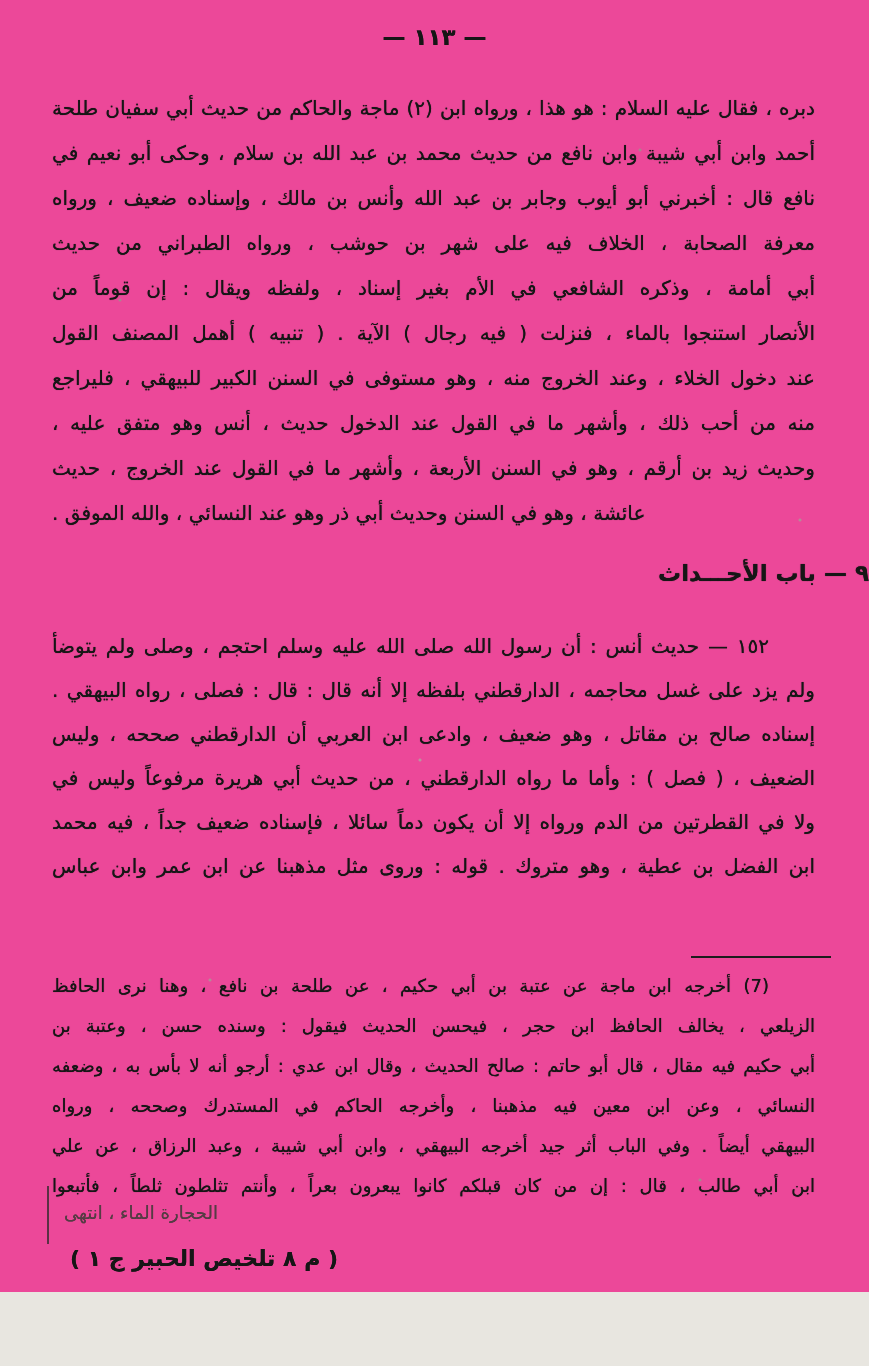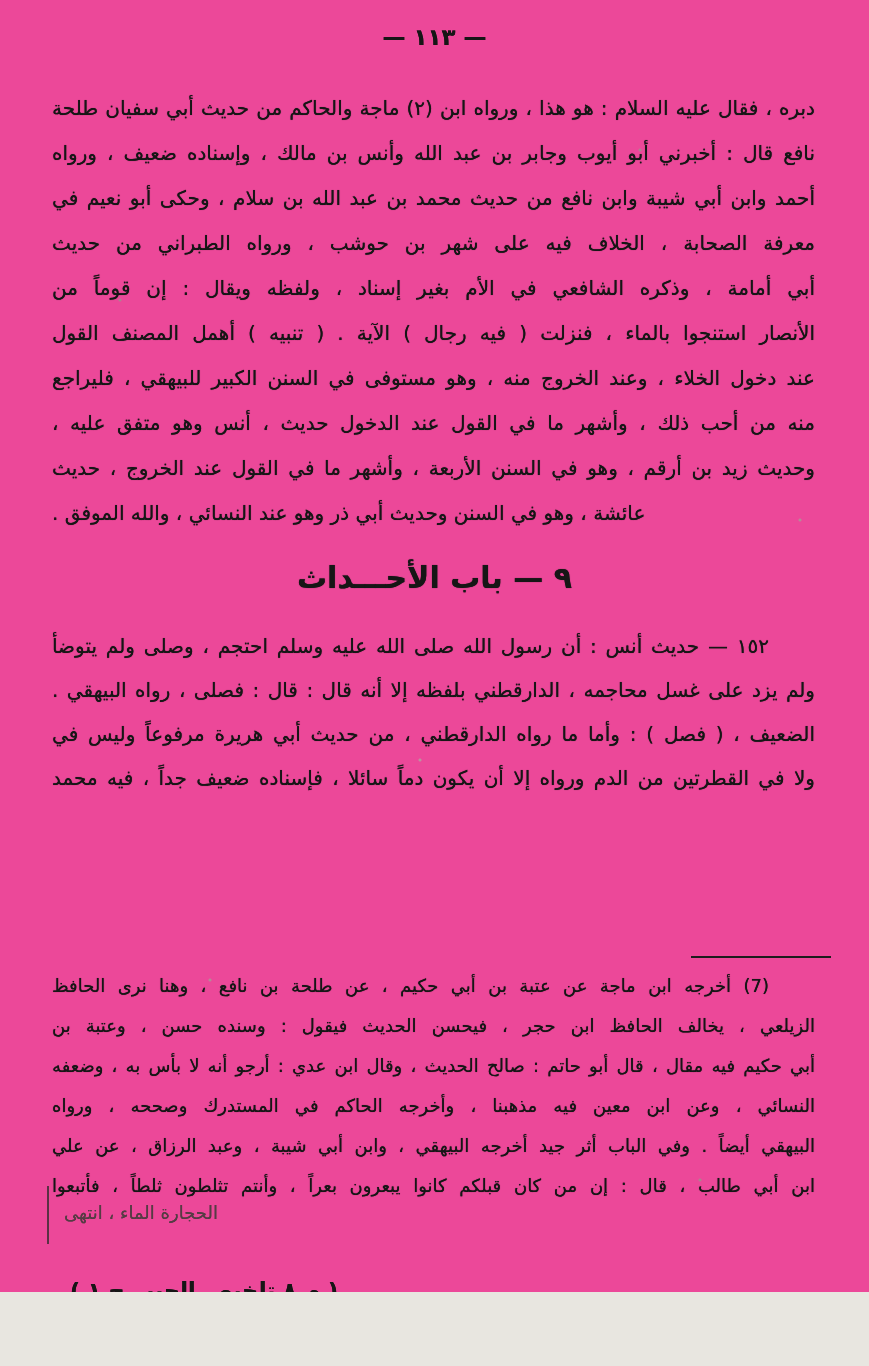--- a/index.html
+++ b/index.html
@@ -71,22 +71,21 @@
     white-space: normal;
     overflow: hidden;
   }
   .partial { text-align: left; }
   .indent { padding-right: 46px; }
   .section-heading {
     position: absolute;
     top: 560px;
     left: 0;
     width: 100%;
-    text-align: center;
-    font-size: 30px;
+    font-size: 23px;
     font-weight: bold;
     text-shadow: 0 0 .8px currentColor;
   }
   .rule {
     position: absolute;
     top: 956px;
     right: 38px;
     width: 140px;
     height: 2px;
     background: #1c1c1c;
@@ -104,54 +103,56 @@
     position: absolute;
     top: 1186px;
     left: 47px;
     width: 2px;
     height: 58px;
     background: #2a2a28;
     opacity: .75;
   }
   .signature {
     position: absolute;
-    top: 1278px;
+    top: 1246px;
     left: 70px;
     font-size: 22px;
     font-weight: bold;
     text-shadow: 0 0 .6px currentColor;
   }
 </style>
 </head>
 <body>
 
 <div class="page">
 
   <div class="page-number">— ١١٣ —</div>
 
   <div class="textblock body-block">
     <div class="line full">دبره ، فقال عليه السلام : هو هذا ، ورواه ابن (٢) ماجة والحاكم من حديث أبي سفيان طلحة بن</div>
+    <div class="line full">أحمد وابن أبي شيبة وابن نافع من حديث محمد بن عبد الله بن سلام ، وحكى أبو نعيم في</div>
     <div class="line full">نافع قال : أخبرني أبو أيوب وجابر بن عبد الله وأنس بن مالك ، وإسناده ضعيف ، ورواه</div>
-    <div class="line full">أحمد وابن أبي شيبة وابن نافع من حديث محمد بن عبد الله بن سلام ، وحكى أبو نعيم في</div>
     <div class="line full">معرفة الصحابة ، الخلاف فيه على شهر بن حوشب ، ورواه الطبراني من حديث</div>
     <div class="line full">أبي أمامة ، وذكره الشافعي في الأم بغير إسناد ، ولفظه ويقال : إن قوماً من</div>
     <div class="line full">الأنصار استنجوا بالماء ، فنزلت ( فيه رجال ) الآية . ( تنبيه ) أهمل المصنف القول</div>
     <div class="line full">عند دخول الخلاء ، وعند الخروج منه ، وهو مستوفى في السنن الكبير للبيهقي ، فليراجع</div>
     <div class="line full">منه من أحب ذلك ، وأشهر ما في القول عند الدخول حديث ، أنس وهو متفق عليه ،</div>
     <div class="line full">وحديث زيد بن أرقم ، وهو في السنن الأربعة ، وأشهر ما في القول عند الخروج ، حديث</div>
     <div class="line partial">عائشة ، وهو في السنن وحديث أبي ذر وهو عند النسائي ، والله الموفق .</div>
   </div>
 
   <div class="section-heading">٩ — باب الأحـــداث</div>
 
   <div class="textblock hadith-block">
     <div class="line full indent">١٥٢ — حديث أنس : أن رسول الله صلى الله عليه وسلم احتجم ، وصلى ولم يتوضأ</div>
     <div class="line full">ولم يزد على غسل محاجمه ، الدارقطني بلفظه إلا أنه قال : قال : فصلى ، رواه البيهقي . وفي</div>
+    <div class="line full">إسناده صالح بن مقاتل ، وهو ضعيف ، وادعى ابن العربي أن الدارقطني صححه ، وليس</div>
     <div class="line full">الضعيف ، ( فصل ) : وأما ما رواه الدارقطني ، من حديث أبي هريرة مرفوعاً وليس في القطرة ،</div>
     <div class="line full">ولا في القطرتين من الدم ورواه إلا أن يكون دماً سائلا ، فإسناده ضعيف جداً ، فيه محمد</div>
+    <div class="line full">ابن الفضل بن عطية ، وهو متروك . قوله : وروى مثل مذهبنا عن ابن عمر وابن عباس</div>
   </div>
 
   <div class="rule"></div>
 
   <div class="textblock footnote-block">
     <div class="line full indent">(7) أخرجه ابن ماجة عن عتبة بن أبي حكيم ، عن طلحة بن نافع ، وهنا نرى الحافظ</div>
     <div class="line full">الزيلعي ، يخالف الحافظ ابن حجر ، فيحسن الحديث فيقول : وسنده حسن ، وعتبة بن</div>
     <div class="line full">أبي حكيم فيه مقال ، قال أبو حاتم : صالح الحديث ، وقال ابن عدي : أرجو أنه لا بأس به ، وضعفه</div>
     <div class="line full">النسائي ، وعن ابن معين فيه مذهبنا ، وأخرجه الحاكم في المستدرك وصححه ، ورواه</div>
     <div class="line full">البيهقي أيضاً . وفي الباب أثر جيد أخرجه البيهقي ، وابن أبي شيبة ، وعبد الرزاق ، عن علي</div>

